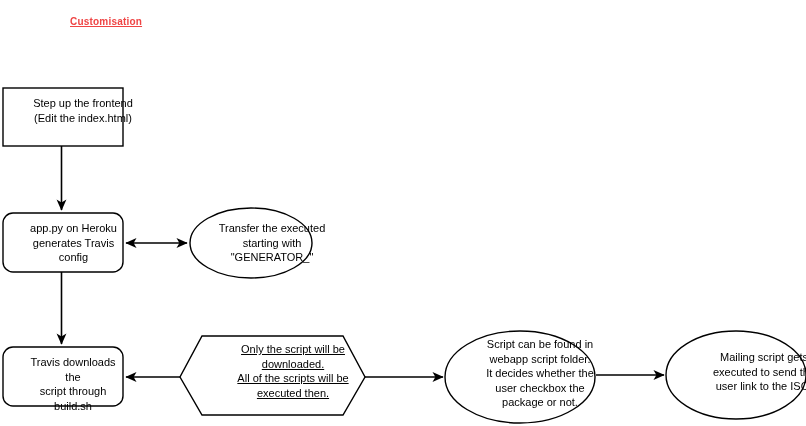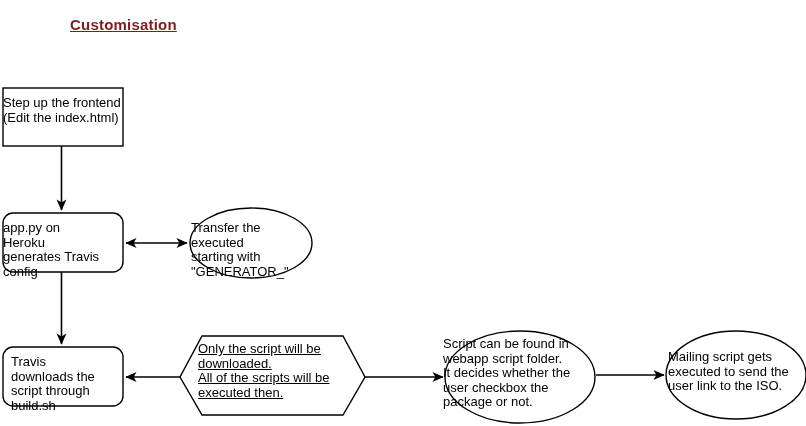--- a/index.html
+++ b/index.html
@@ -22,41 +22,42 @@
     width: 806px;
     height: 426px;
   }
   #diagram-svg {
     position: absolute;
     left: 0;
     top: 0;
   }
   .node-label {
     position: absolute;
-    text-align: left;
-    font-size: 13px;
+    text-align: center;
+    font-size: 11px;
     line-height: 14.5px;
     color: #000000;
     white-space: pre-line;
     pointer-events: none;
+    padding-left: 20px;
   }
   .page-title {
     position: absolute;
     left: 70px;
     top: 16px;
-    font-size: 15px;
+    font-size: 10px;
     font-weight: bold;
     text-decoration: underline;
     letter-spacing: 0.2px;
-    color: #7f1d1d;
+    color: #ef4444;
   }
   
   #label-frontend      { left: 3px;   top: 96px;  width: 120px; }
   #label-apppy         { left: 3px;   top: 221px; width: 101px; }
-  #label-travis        { left: 3px;   top: 355px; width: 100px; margin-left: 8px; }
+  #label-travis        { left: 3px;   top: 355px; width: 100px; }
   #label-transfer      { left: 191px; top: 221px; width: 122px; }
   #label-scriptonly    { left: 198px; top: 342px; width: 150px; text-decoration: underline; }
   #label-scriptfound   { left: 443px; top: 337px; width: 154px; }
   #label-mailing       { left: 668px; top: 350px; width: 152px; }
 </style>
 </head>
 <body>
 
 <div id="diagram-canvas">
 

